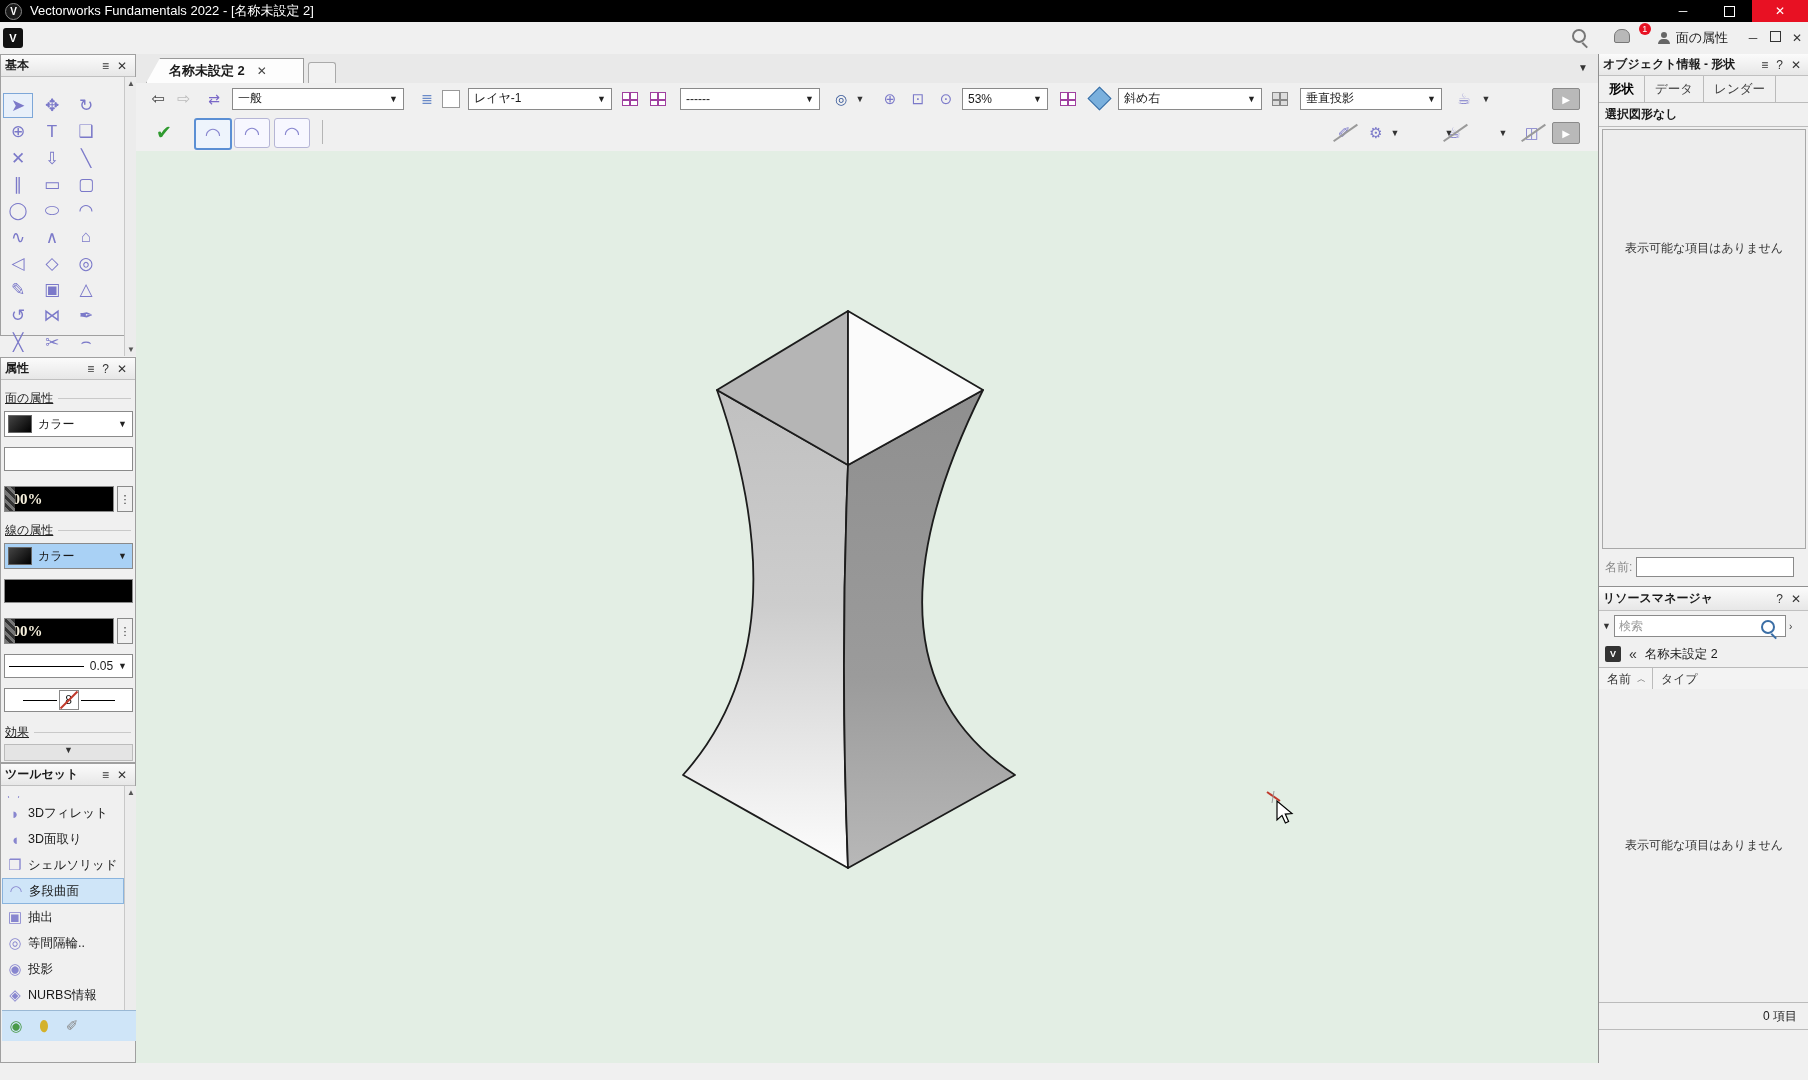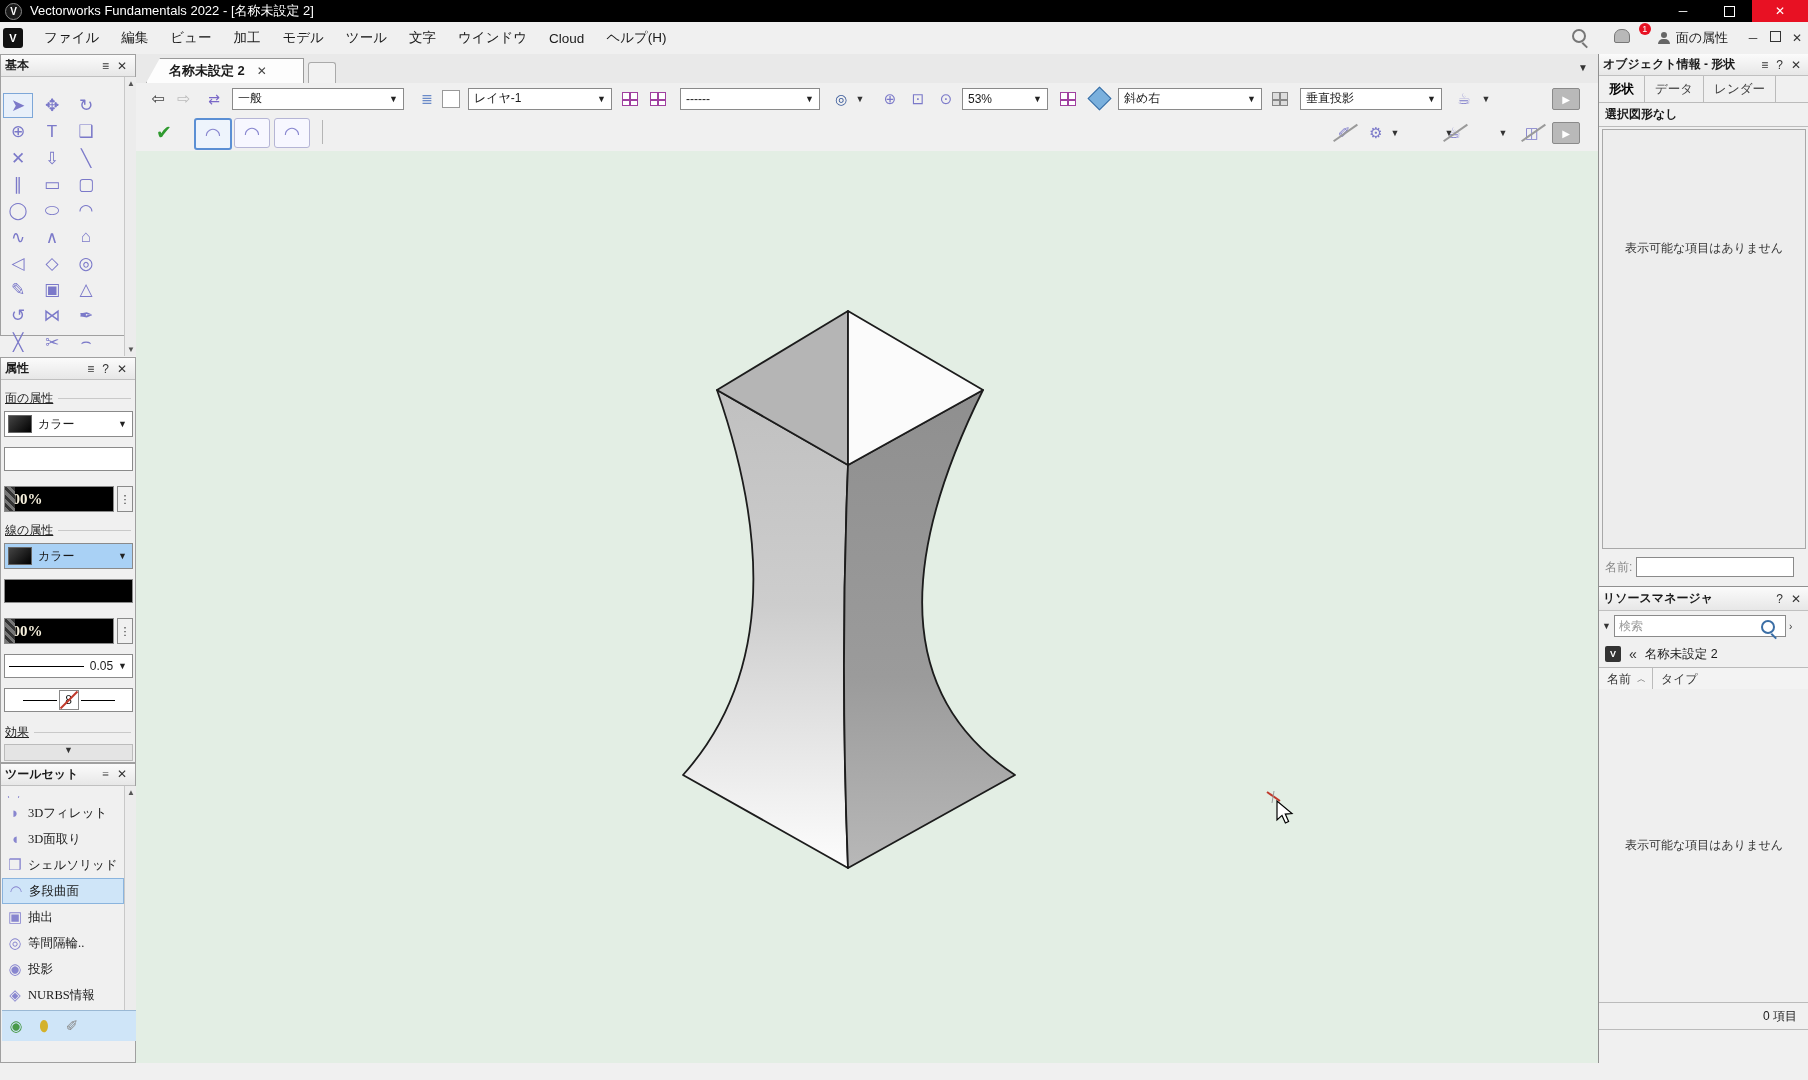--- a/index.html
+++ b/index.html
@@ -130,33 +130,20 @@
   <div class="spacer"></div>
   <div class="wbtn">─</div>
   <div class="wbtn">
       <span class="maxglyph"></span>
     </div>
   <div class="wbtn close">✕</div>
 </div>
 
 <div id="menubar" class="abs">
   <div class="applogo">V</div>
-  <div id="menu-items" class="row">
-
-  <div class="menu-item">ファイル</div>
-      <div class="menu-item">編集</div>
-      <div class="menu-item">ビュー</div>
-      <div class="menu-item">加工</div>
-      <div class="menu-item">モデル</div>
-      <div class="menu-item">ツール</div>
-      <div class="menu-item">文字</div>
-      <div class="menu-item">ウインドウ</div>
-      <div class="menu-item">Cloud</div>
-      <div class="menu-item">ヘルプ(H)</div>
-    </div>
   <div class="spacer"></div>
   <div style="padding:0 14px;"><span class="mag"></span></div>
   <div style="padding:0 14px;position:relative;">
     <span class="bell"></span>
     <span class="badge">1</span>
   </div>
   <div class="row" style="padding:0 14px;">
     <span class="person"></span>
     <span class="signin-label">面の属性</span>
   </div>
@@ -258,21 +245,21 @@
         <span style="position:absolute;width:24px;height:2px;background:#c0392b;transform:rotate(-45deg);"></span>
       </span>
       <span style="width:34px;height:1px;background:#000;"></span>
     </div>
     <div class="sect-label abs" style="left:4px;top:366px;width:126px;">
       <span>効果</span>
       </div>
     <div class="abs" style="left:3px;top:386px;width:129px;height:17px;background:#e4e4e4;border:1px solid #bbb;box-sizing:border-box;text-align:center;font-size:9px;color:#333;">▼</div>
   </div>
 
-  <div class="palette abs" style="left:0;top:709px;width:136px;height:300px;font-family:Liberation Serif, serif;">
+  <div class="palette abs" style="left:0;top:709px;width:136px;height:300px;">
     <div class="pal-head">
       <span>ツールセット</span>
       <span class="hbtn">≡</span>
       <span class="hbtn">✕</span>
     </div>
     <div class="abs" style="left:6px;top:22px;width:20px;height:12px;overflow:hidden;color:#8886cf;font-size:15px;">◡</div>
     <div id="toolset-list">
         <div class="ts-item" style="top: 36px;">
           <span class="tglyph">◗</span>
           <span>3Dフィレット</span>

